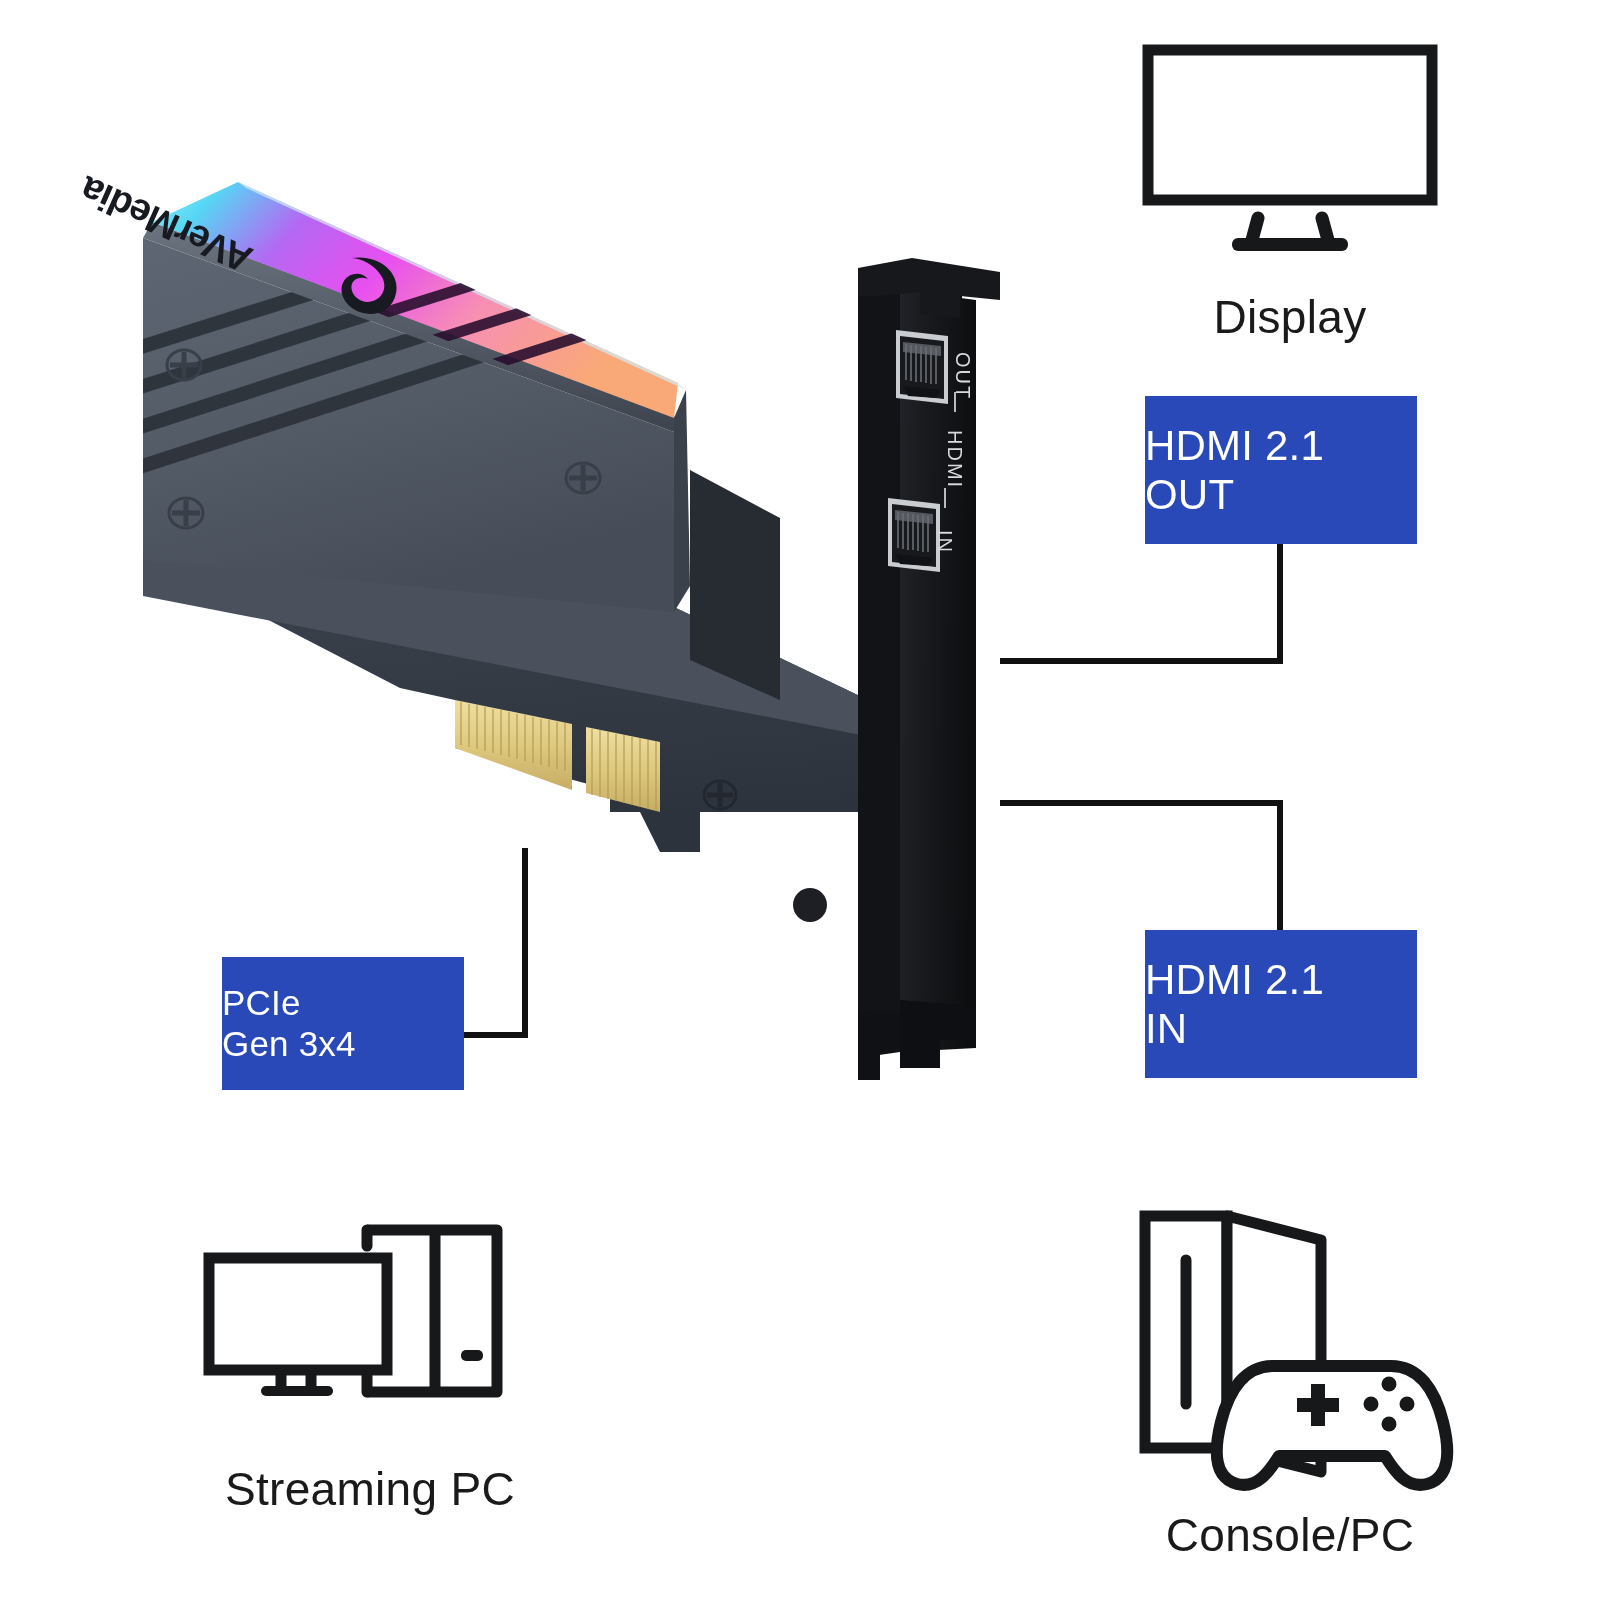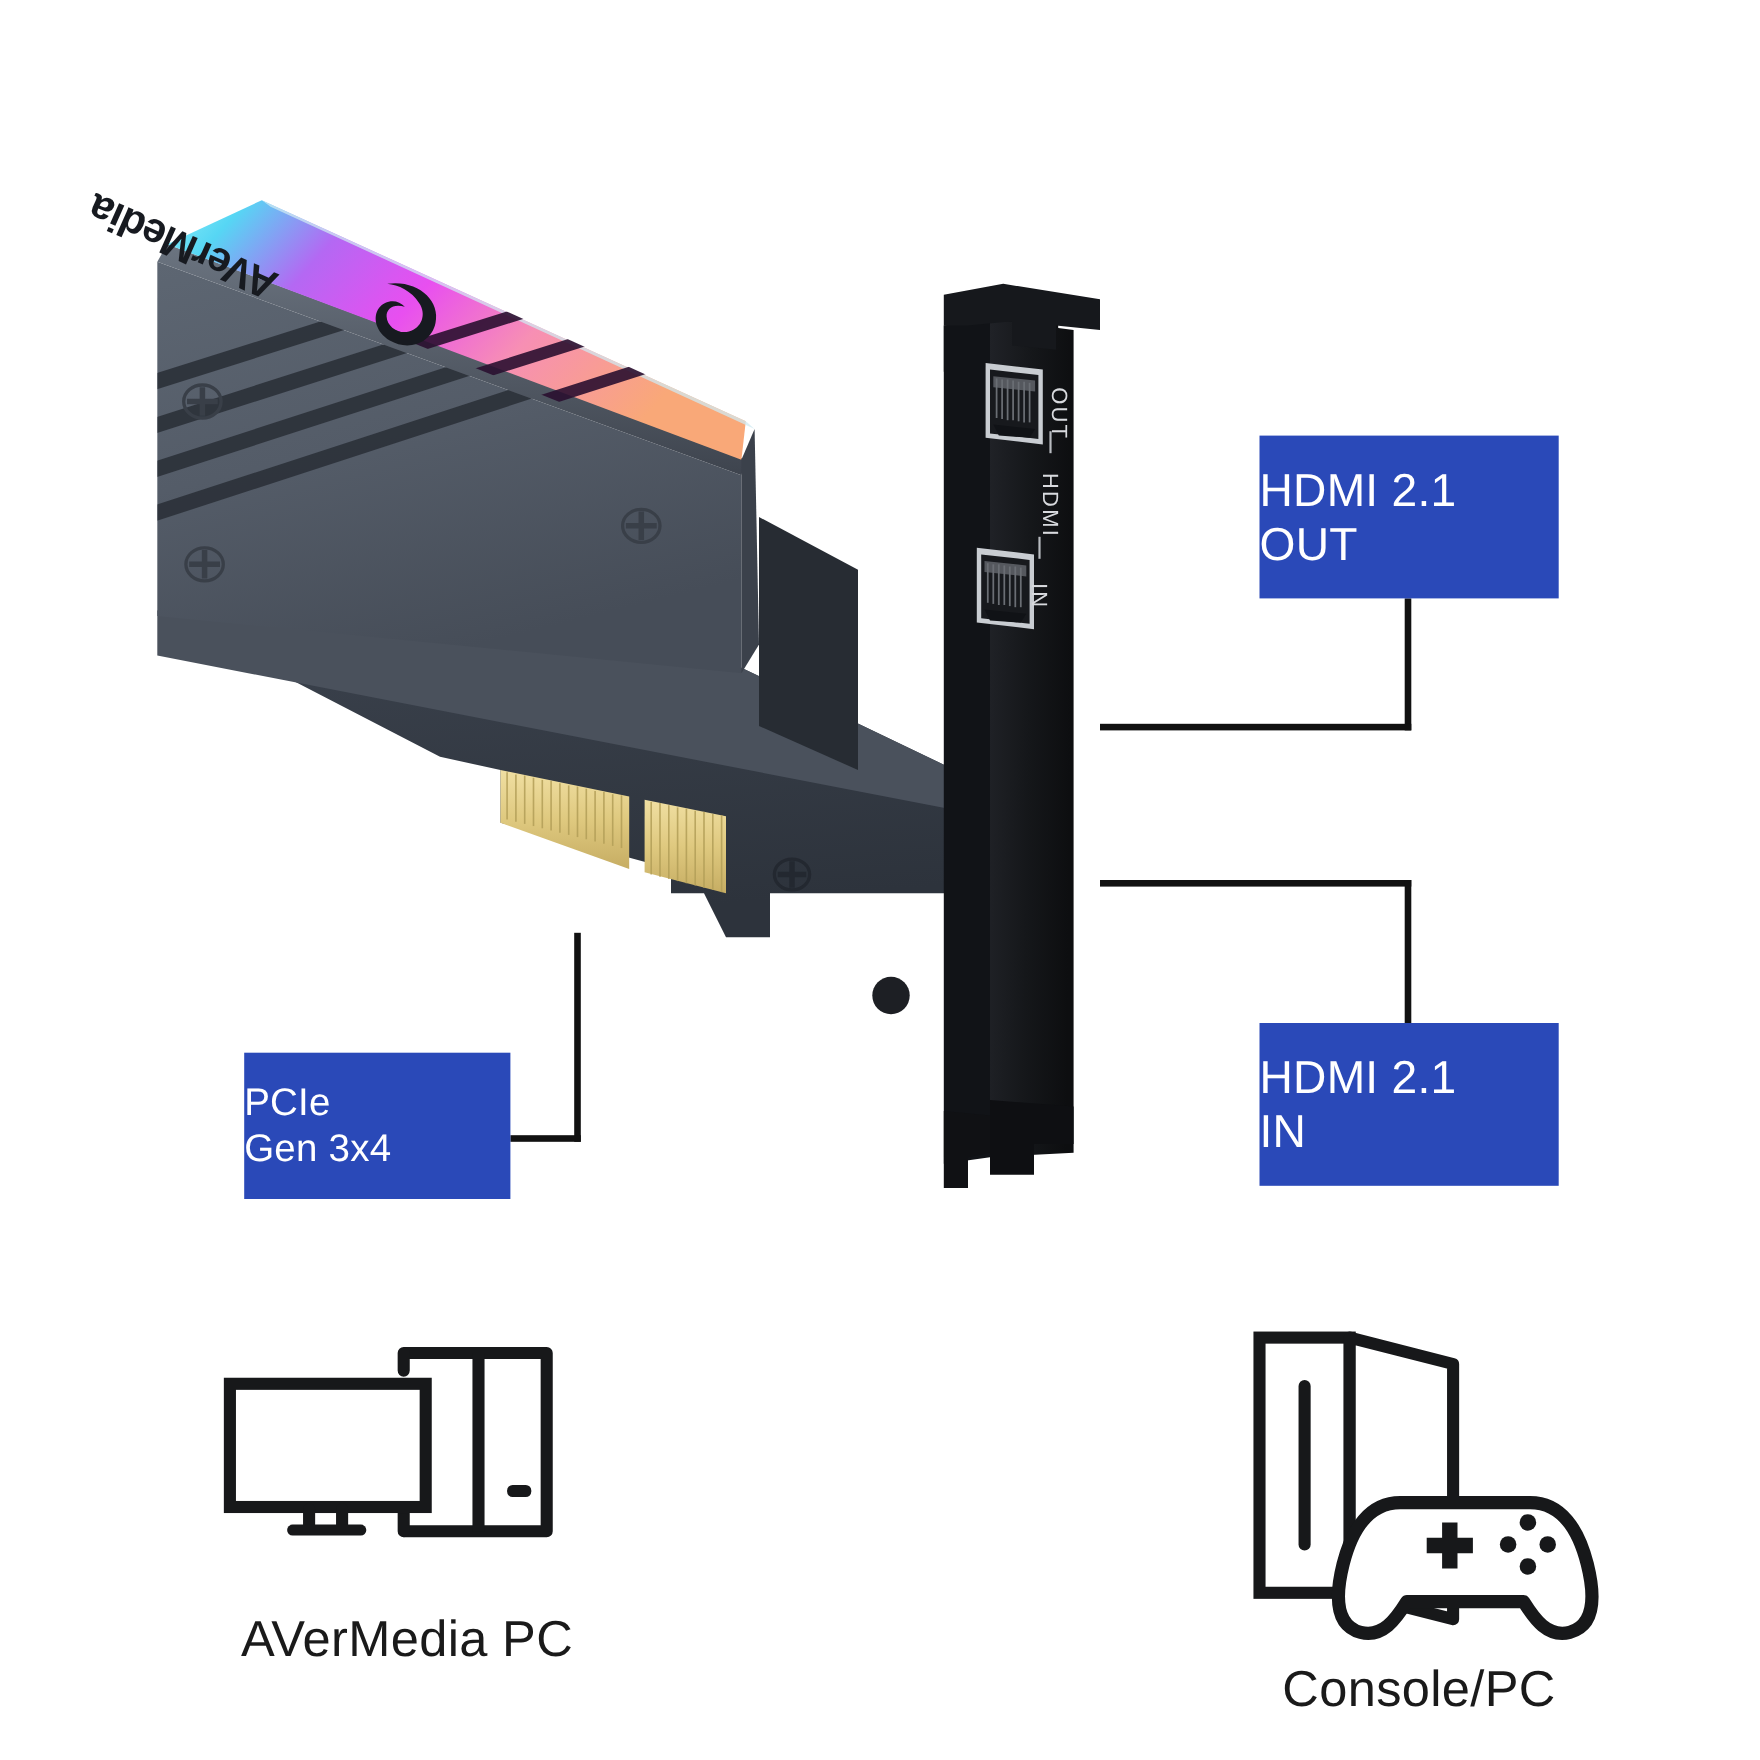--- a/index.html
+++ b/index.html
@@ -261,20 +261,28 @@
   <div class="label-box" id="lbl-hdmi-in">
     <span>HDMI 2.1</span>
     <span>IN</span>
   </div>
 
   <div class="label-box" id="lbl-pcie">
     <span>PCIe</span>
     <span>Gen 3x4</span>
   </div>
 
+  <div class="icon-group" id="grp-display">
+    <svg width="300" height="232" viewBox="0 0 300 232">
+      <rect x="8" y="8" width="284" height="150" fill="#fff" stroke="#17181a" stroke-width="11"></rect>
+      <path d="M118 176 L112 198 M182 176 L188 198" stroke="#17181a" stroke-width="13" stroke-linecap="round"></path>
+      <rect x="92" y="196" width="116" height="13" rx="6" fill="#17181a"></rect>
+    </svg>
+    <div class="icon-caption">Display</div>
+  </div>
 
   <div class="icon-group" id="grp-console">
     <svg width="330" height="312" viewBox="0 0 330 312">
 
       <rect x="20" y="34" width="82" height="232" fill="#fff" stroke="#17181a" stroke-width="11"></rect>
       <path d="M102 34 L196 58 L196 290 L102 266 Z" fill="#fff" stroke="#17181a" stroke-width="11" stroke-linejoin="round"></path>
       <line x1="61" y1="78" x2="61" y2="222" stroke="#17181a" stroke-width="11" stroke-linecap="round"></line>
 
       <path d="M160 176 h118 c28 0 44 24 52 56 c8 32 6 56 -16 62 c-20 5 -32 -12 -42 -28
                h-106 c-10 16 -22 33 -42 28 c-22 -6 -24 -30 -16 -62 c8 -32 24 -56 52 -56 Z" transform="translate(-12,8)" fill="#fff" stroke="#17181a" stroke-width="12" stroke-linejoin="round"></path>
@@ -294,16 +302,16 @@
 
       <path d="M172 34 h130 v162 h-130" fill="#fff" stroke="#17181a" stroke-width="11" stroke-linejoin="round"></path>
       <line x1="240" y1="34" x2="240" y2="196" stroke="#17181a" stroke-width="11"></line>
       <path d="M172 34 v16 M172 180 v16" stroke="#17181a" stroke-width="11" stroke-linecap="round"></path>
       <rect x="266" y="154" width="22" height="11" rx="5" fill="#17181a"></rect>
 
       <rect x="14" y="62" width="178" height="112" fill="#fff" stroke="#17181a" stroke-width="11"></rect>
       <path d="M86 176 v14 M116 176 v14" stroke="#17181a" stroke-width="11" stroke-linecap="round"></path>
       <rect x="66" y="190" width="72" height="10" rx="5" fill="#17181a"></rect>
     </svg>
-    <div class="icon-caption">AVerMedia PC</div>
+    <div class="icon-caption">Streaming PC</div>
   </div>
 
 </div>
 
 </body></html>

